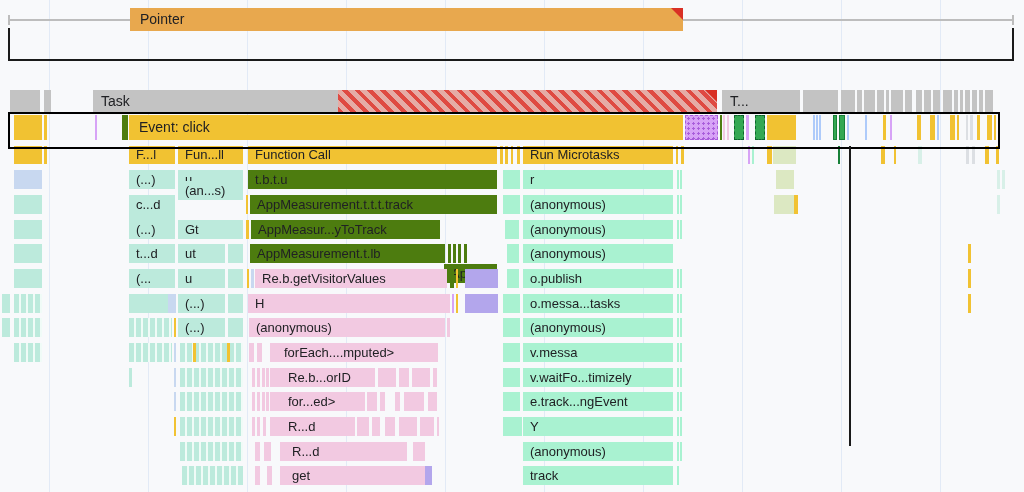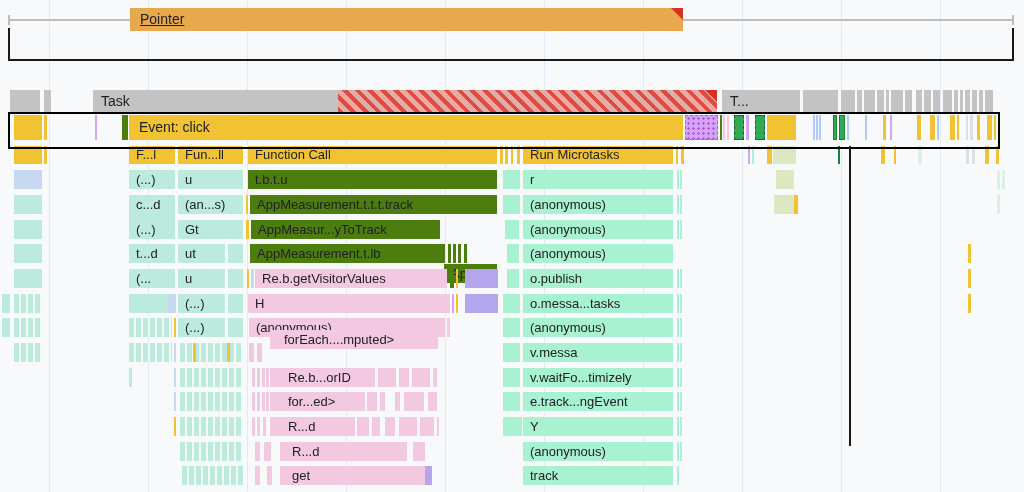--- a/index.html
+++ b/index.html
@@ -72,21 +72,21 @@
       <div class="grid" style="left: 643px;"></div>
       <div class="grid" style="left: 742px;"></div>
       <div class="grid" style="left: 841px;"></div>
       <div class="grid" style="left: 940px;"></div>
     </div>
   <div id="bars-layer">
       <div class="bar c-whisker" style="left: 8px; top: 19px; width: 122px; height: 2px; line-height: 2px;"></div>
       <div class="bar c-whisker" style="left: 8px; top: 15px; width: 2px; height: 10px; line-height: 10px;"></div>
       <div class="bar c-whisker" style="left: 683px; top: 19px; width: 330px; height: 2px; line-height: 2px;"></div>
       <div class="bar c-whisker" style="left: 1012px; top: 15px; width: 2px; height: 10px; line-height: 10px;"></div>
-      <div class="bar c-orange" style="left: 130px; top: 8px; width: 553px; height: 23px; line-height: 23px; padding-left: 10px; font-size: 14px; text-decoration: underline;">Pointer</div>
+      <div class="bar c-orange" style="left: 130px; top: 8px; width: 553px; height: 23px; line-height: 23px; padding-left: 10px; font-size: 14px;">Pointer</div>
       <div class="bar c-tri" style="left: 671px; top: 8px; border-top-width: 12px; border-left-width: 12px;"></div>
       <div class="bar c-gray" style="left: 10px; top: 90px; width: 30px; height: 22px; line-height: 22px;"></div>
       <div class="bar c-gray" style="left: 44px; top: 90px; width: 7px; height: 22px; line-height: 22px;"></div>
       <div class="bar c-gray" style="left: 93px; top: 90px; width: 623px; height: 22px; line-height: 22px; padding-left: 8px; font-size: 14px;">Task</div>
       <div class="bar c-hatch" style="left: 338px; top: 90px; width: 379px; height: 22px; line-height: 22px;"></div>
       <div class="bar c-tri" style="left: 705px; top: 90px; border-top-width: 12px; border-left-width: 12px;"></div>
       <div class="bar c-gray" style="left: 722px; top: 90px; width: 78px; height: 22px; line-height: 22px; padding-left: 8px; font-size: 14px;">T...</div>
       <div class="bar c-gray" style="left: 803px; top: 90px; width: 35px; height: 22px; line-height: 22px;"></div>
       <div class="bar c-gray" style="left: 841px; top: 90px; width: 14px; height: 22px; line-height: 22px;"></div>
       <div class="bar c-gray" style="left: 857px; top: 90px; width: 5px; height: 22px; line-height: 22px;"></div>
@@ -167,21 +167,21 @@
       <div class="bar c-purple" style="left: 248px; top: 170px; width: 249px; height: 19px; line-height: 19px; padding-left: 7px;">t.b.t.u</div>
       <div class="bar c-mint" style="left: 503px; top: 170px; width: 17px; height: 19px; line-height: 19px;"></div>
       <div class="bar c-mint" style="left: 523px; top: 170px; width: 150px; height: 19px; line-height: 19px; padding-left: 7px;">r</div>
       <div class="bar c-mint" style="left: 677px; top: 170px; width: 2px; height: 19px; line-height: 19px;"></div>
       <div class="bar c-mint" style="left: 680px; top: 170px; width: 2px; height: 19px; line-height: 19px;"></div>
       <div class="bar c-olive" style="left: 776px; top: 170px; width: 18px; height: 19px; line-height: 19px;"></div>
       <div class="bar c-tealfaint" style="left: 997px; top: 170px; width: 3px; height: 19px; line-height: 19px;"></div>
       <div class="bar c-tealfaint" style="left: 1002px; top: 170px; width: 3px; height: 19px; line-height: 19px;"></div>
       <div class="bar c-teal" style="left: 14px; top: 195px; width: 28px; height: 19px; line-height: 19px;"></div>
       <div class="bar c-teal" style="left: 129px; top: 195px; width: 46px; height: 25px; line-height: 19px; padding-left: 7px;">c...d</div>
-      <div class="bar c-teal" style="left: 178px; top: 195px; width: 65px; height: 19px; line-height: 19px; padding-left: 7px;">(an...s)</div>
+      <div class="bar c-teal" style="left: 178px; top: 181px; width: 65px; height: 19px; line-height: 19px; padding-left: 7px;">(an...s)</div>
       <div class="bar c-yellow" style="left: 246px; top: 195px; width: 2px; height: 19px; line-height: 19px;"></div>
       <div class="bar c-purple" style="left: 250px; top: 195px; width: 247px; height: 19px; line-height: 19px; padding-left: 7px;">AppMeasurement.t.t.t.track</div>
       <div class="bar c-mint" style="left: 503px; top: 195px; width: 17px; height: 19px; line-height: 19px;"></div>
       <div class="bar c-mint" style="left: 523px; top: 195px; width: 150px; height: 19px; line-height: 19px; padding-left: 7px;">(anonymous)</div>
       <div class="bar c-mint" style="left: 677px; top: 195px; width: 2px; height: 19px; line-height: 19px;"></div>
       <div class="bar c-mint" style="left: 680px; top: 195px; width: 2px; height: 19px; line-height: 19px;"></div>
       <div class="bar c-olive" style="left: 774px; top: 195px; width: 20px; height: 19px; line-height: 19px;"></div>
       <div class="bar c-yellow" style="left: 794px; top: 195px; width: 4px; height: 19px; line-height: 19px;"></div>
       <div class="bar c-tealfaint" style="left: 997px; top: 195px; width: 3px; height: 19px; line-height: 19px;"></div>
       <div class="bar c-teal" style="left: 14px; top: 220px; width: 28px; height: 19px; line-height: 19px;"></div>
@@ -249,21 +249,21 @@
       <div class="bar c-mint" style="left: 677px; top: 318px; width: 2px; height: 19px; line-height: 19px;"></div>
       <div class="bar c-mint" style="left: 680px; top: 318px; width: 2px; height: 19px; line-height: 19px;"></div>
       <div class="bar c-tealstr" style="left: 14px; top: 343px; width: 28px; height: 19px; line-height: 19px;"></div>
       <div class="bar c-tealstr" style="left: 129px; top: 343px; width: 43px; height: 19px; line-height: 19px;"></div>
       <div class="bar c-peri" style="left: 174px; top: 343px; width: 2px; height: 19px; line-height: 19px;"></div>
       <div class="bar c-tealstr" style="left: 180px; top: 343px; width: 63px; height: 19px; line-height: 19px;"></div>
       <div class="bar c-yellow" style="left: 193px; top: 343px; width: 3px; height: 19px; line-height: 19px;"></div>
       <div class="bar c-yellow" style="left: 227px; top: 343px; width: 3px; height: 19px; line-height: 19px;"></div>
       <div class="bar c-pink" style="left: 249px; top: 343px; width: 5px; height: 19px; line-height: 19px;"></div>
       <div class="bar c-pink" style="left: 257px; top: 343px; width: 5px; height: 19px; line-height: 19px;"></div>
-      <div class="bar c-pink" style="left: 270px; top: 330px; width: 168px; height: 19px; line-height: 19px; padding-left: 14px;">forEach....mputed&gt;</div>
+      <div class="bar c-pink" style="left: 270px; top: 343px; width: 168px; height: 19px; line-height: 19px; padding-left: 14px;">forEach....mputed&gt;</div>
       <div class="bar c-mint" style="left: 503px; top: 343px; width: 17px; height: 19px; line-height: 19px;"></div>
       <div class="bar c-mint" style="left: 523px; top: 343px; width: 150px; height: 19px; line-height: 19px; padding-left: 7px;">v.messa</div>
       <div class="bar c-mint" style="left: 677px; top: 343px; width: 2px; height: 19px; line-height: 19px;"></div>
       <div class="bar c-mint" style="left: 680px; top: 343px; width: 2px; height: 19px; line-height: 19px;"></div>
       <div class="bar c-teal" style="left: 129px; top: 368px; width: 3px; height: 19px; line-height: 19px;"></div>
       <div class="bar c-peri" style="left: 174px; top: 368px; width: 2px; height: 19px; line-height: 19px;"></div>
       <div class="bar c-tealstr" style="left: 180px; top: 368px; width: 63px; height: 19px; line-height: 19px;"></div>
       <div class="bar c-pink" style="left: 252px; top: 368px; width: 3px; height: 19px; line-height: 19px;"></div>
       <div class="bar c-pink" style="left: 257px; top: 368px; width: 3px; height: 19px; line-height: 19px;"></div>
       <div class="bar c-pink" style="left: 262px; top: 368px; width: 3px; height: 19px; line-height: 19px;"></div>

